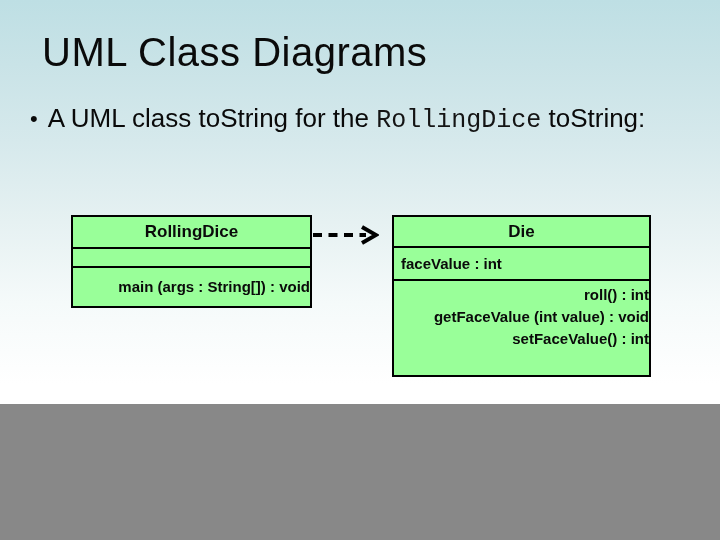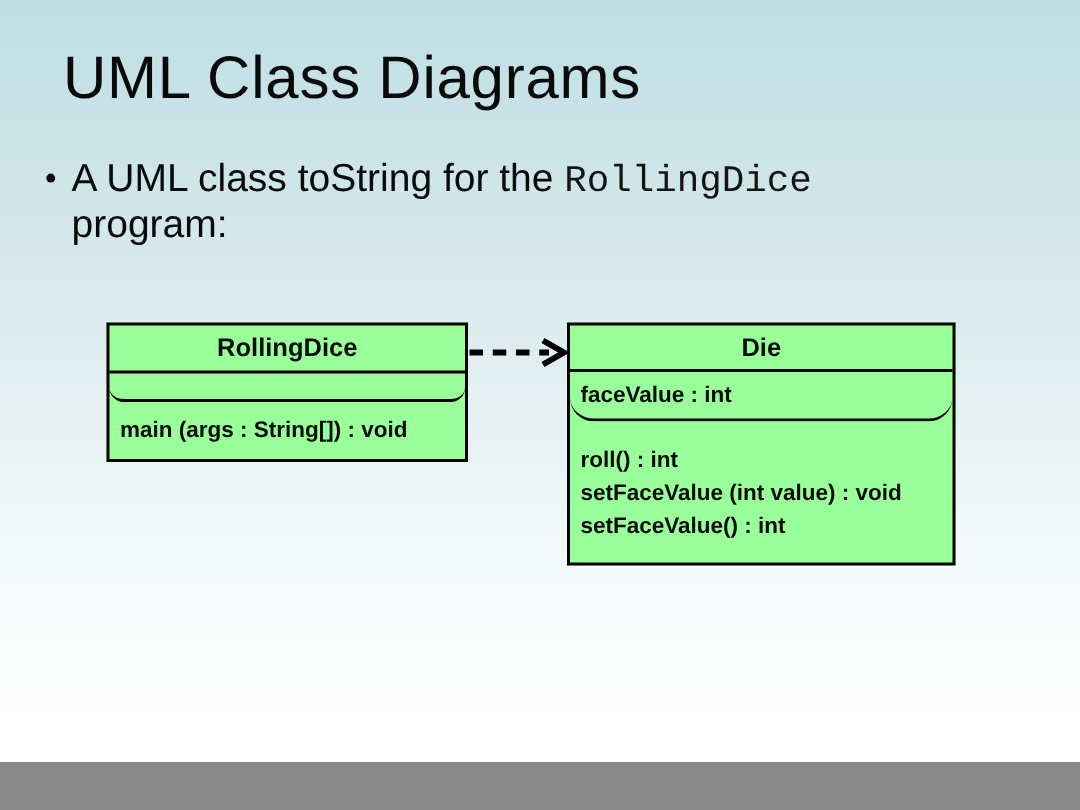--- a/index.html
+++ b/index.html
@@ -4,21 +4,21 @@
 <style>
   html, body {
     margin: 0;
     padding: 0;
     background: #888;
     font-family: "Liberation Sans", "DejaVu Sans", sans-serif;
   }
   .slide {
     position: relative;
     width: 720px;
-    height: 508px;
+    height: 404px;
     overflow: hidden;
     background: linear-gradient(180deg,
       #bedfe4 0%,
       #c9e3e7 16%,
       #d6e9ec 35%,
       #e6f1f2 55%,
       #f5fafa 75%,
       #ffffff 95%);
     color: #0a0a0a;
     text-decoration: underline;
@@ -77,40 +77,40 @@
     align-items: center;
     justify-content: center;
   }
   .uml-class .uml-attrs {
     box-sizing: border-box;
     border-bottom: 2px solid var(--class-border, #000);
     padding-left: 7px;
     display: flex;
     flex-direction: column;
     justify-content: center;
-    border-radius: 16px;
   }
   .uml-class .uml-methods {
     box-sizing: border-box;
     padding-left: 7px;
     display: flex;
     flex-direction: column;
     justify-content: center;
+    align-items: flex-end;
   }
   .uml-class .uml-methods .method-line { line-height: 22px; }
 
   .box-rollingdice { left: 71px; top: 215px; width: 241px; height: 93px; }
   .box-rollingdice .uml-header  { height: 32px; }
   .box-rollingdice .uml-attrs   { height: 19px; }
   .box-rollingdice .uml-methods { height: 38px; }
 
-  .box-die { left: 378px; top: 215px; width: 259px; height: 162px; }
+  .box-die { left: 392px; top: 215px; width: 259px; height: 162px; }
   .box-die .uml-header  { height: 31px; }
   .box-die .uml-attrs   { height: 33px; }
-  .box-die .uml-methods { height: 92px; justify-content: flex-start; padding-top: 15px; }
+  .box-die .uml-methods { height: 92px; justify-content: flex-start; padding-top: 3px; }
 
   .arrow-svg {
     position: absolute;
     left: 311px;
     top: 221px;
     width: 68px;
     height: 28px;
   }
   .arrow-svg line, .arrow-svg polyline {
     stroke: var(--class-border, #000);
@@ -120,21 +120,21 @@
 </style>
 </head>
 <body>
 
 <div class="slide">
 
   <h1 class="title">UML Class Diagrams</h1>
 
   <div class="bullet-row">
     <span class="bullet-glyph">•</span>
-    <p class="bullet-text"><span>A UML class toString for the </span><span class="code">RollingDice</span><span> program:</span></p>
+    <p class="bullet-text"><span>A UML class toString for the </span><span class="code">RollingDice</span><span> toString:</span></p>
   </div>
 
   <div class="uml-class box-rollingdice">
     <div class="uml-header">RollingDice</div>
     <div class="uml-attrs"></div>
     <div class="uml-methods">
       <div class="method-line">main (args : String[]) : void</div>
     </div>
   </div>
 
@@ -143,18 +143,18 @@
     <polyline points="51,6 65,14 51,22"></polyline>
   </svg>
 
   <div class="uml-class box-die">
     <div class="uml-header">Die</div>
     <div class="uml-attrs">
       <div class="method-line">faceValue : int</div>
     </div>
     <div class="uml-methods">
       <div class="method-line">roll() : int</div>
-      <div class="method-line">setFaceValue (int value) : void</div>
+      <div class="method-line">getFaceValue (int value) : void</div>
       <div class="method-line">setFaceValue() : int</div>
     </div>
   </div>
 
 </div>
 
 </body></html>

